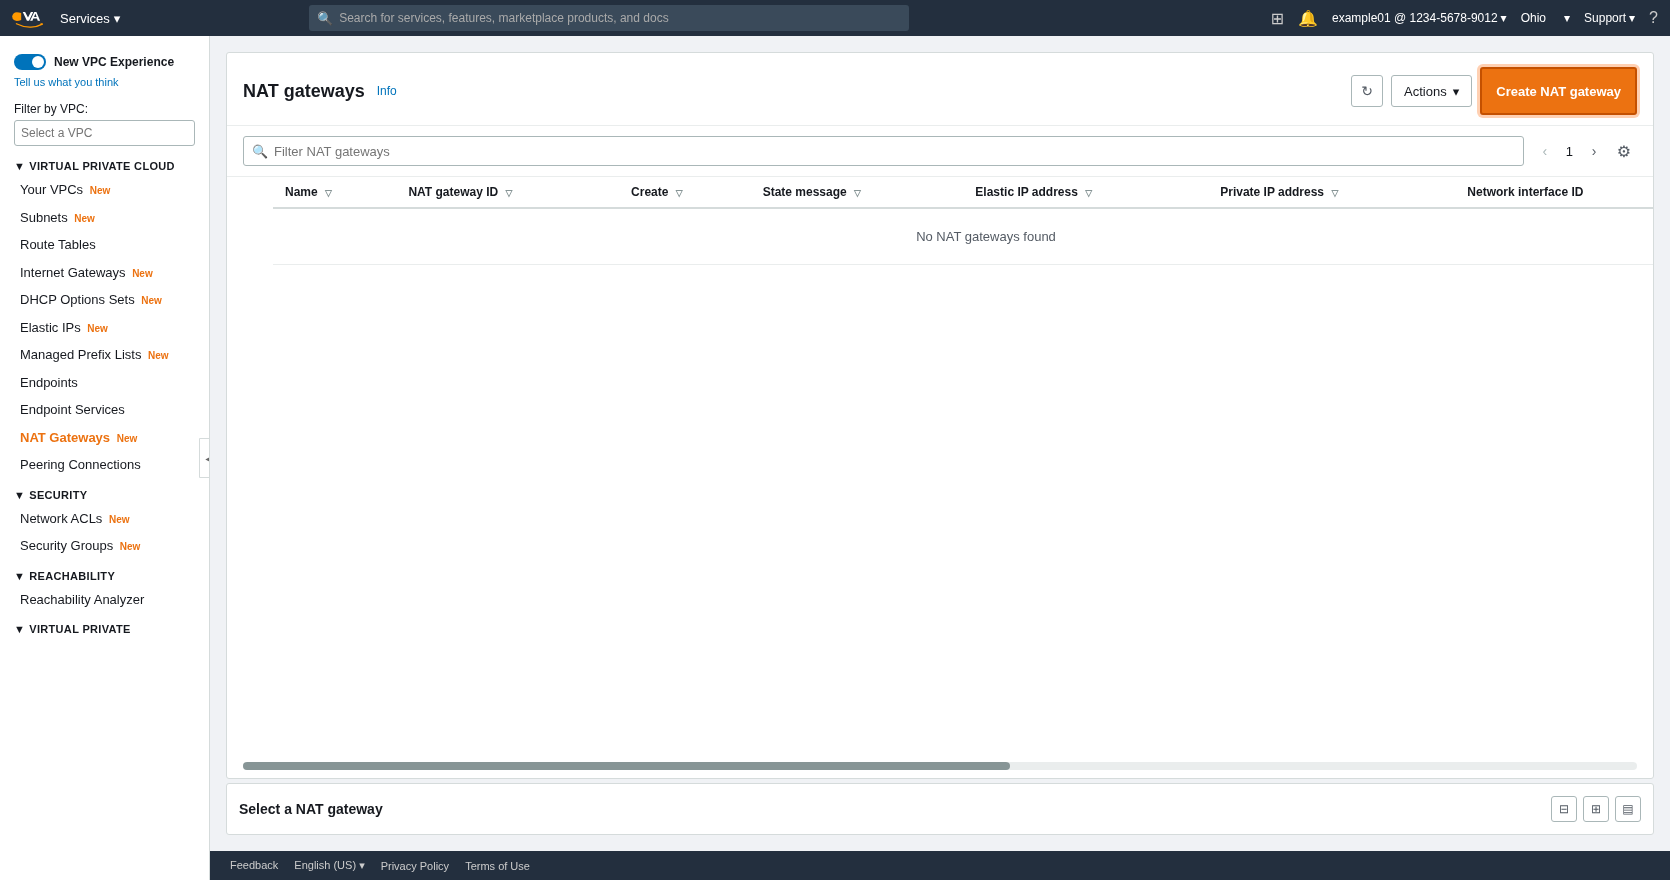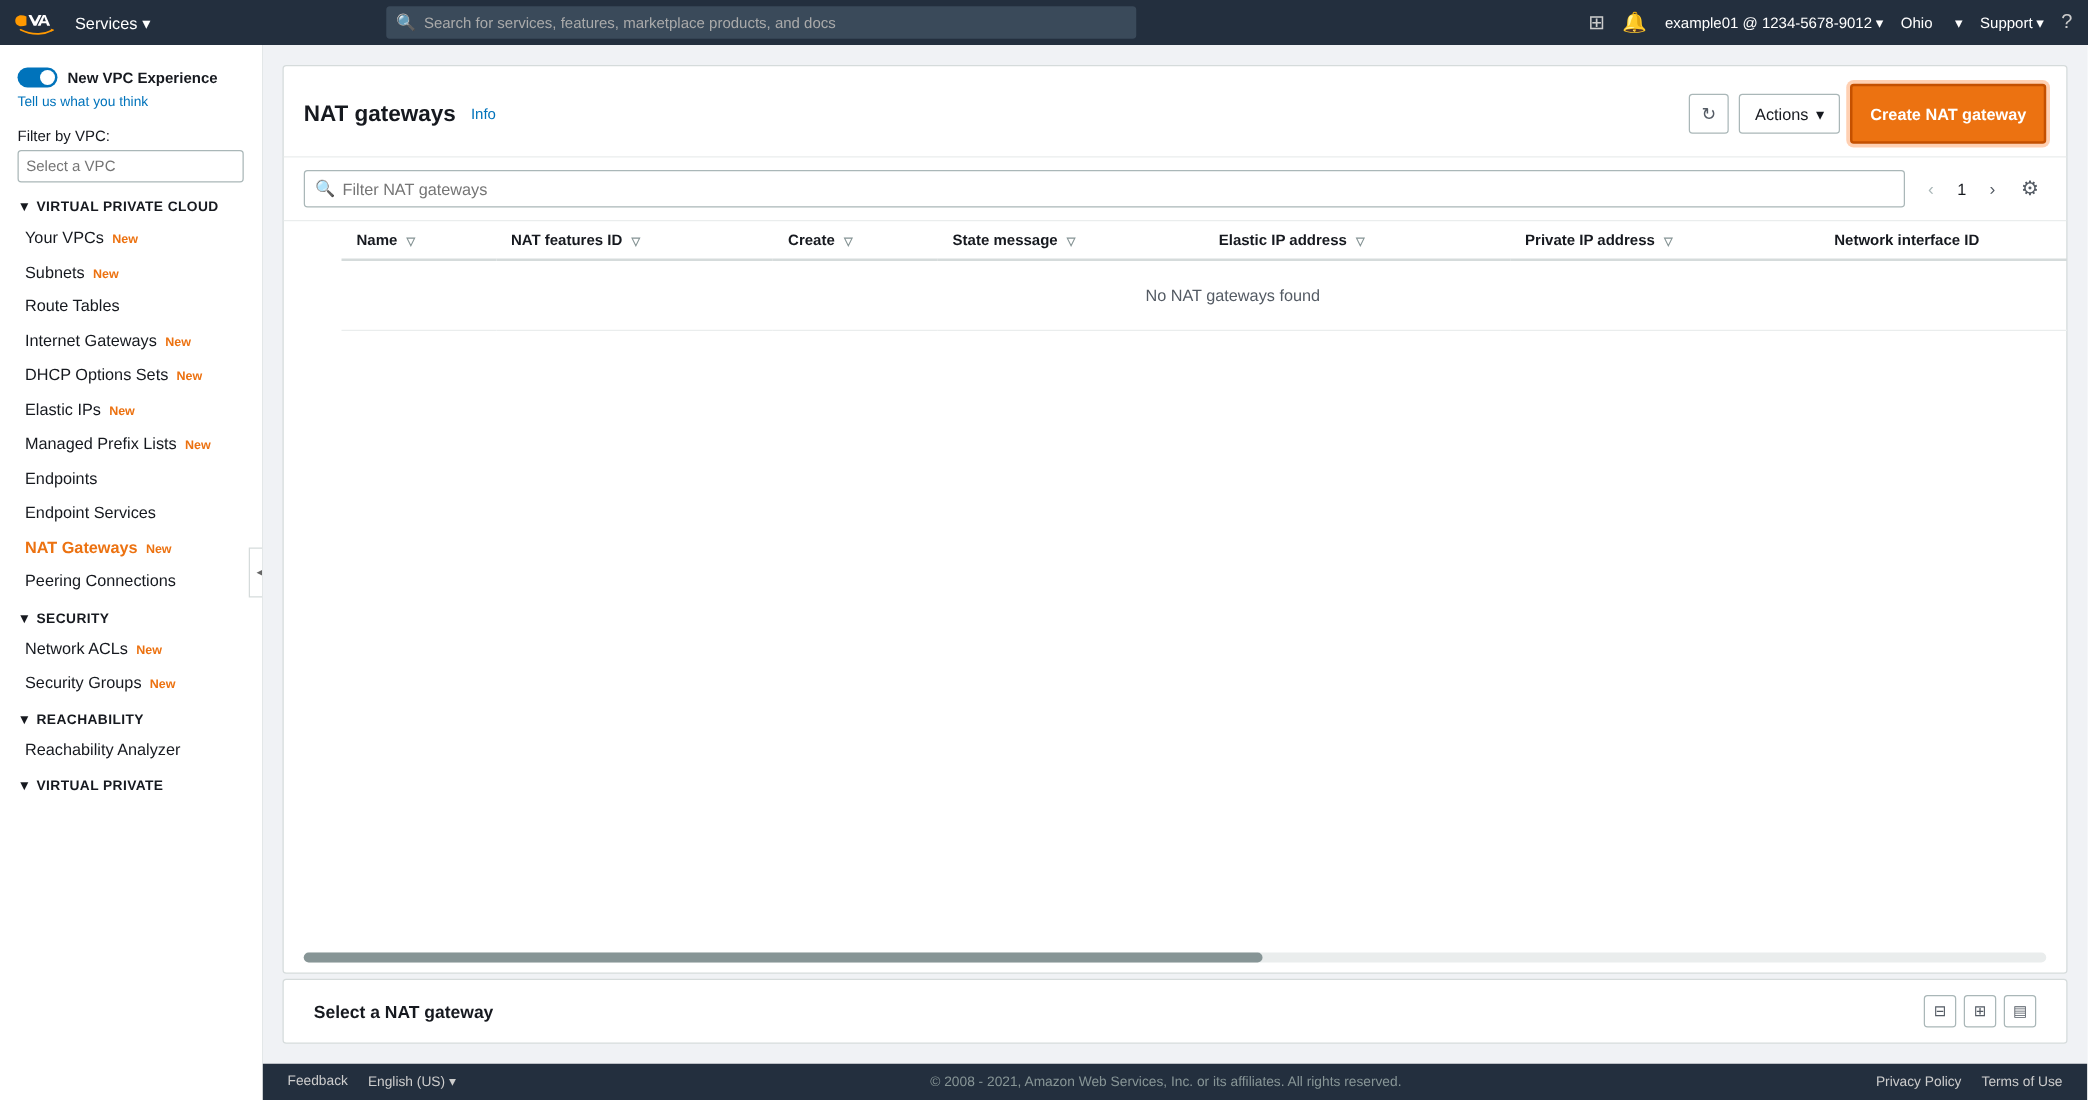--- a/index.html
+++ b/index.html
@@ -338,21 +338,21 @@
       background: #879596;
       border-radius: 4px;
     }
 
     
     .bottom-panel {
       background: #fff;
       border: 1px solid #d5dbdb;
       border-radius: 3px;
       margin-top: 4px;
-      padding: 12px 24px;
+      padding: 12px 12px;
       display: flex;
       align-items: center;
       justify-content: space-between;
     }
     .bottom-panel-title {
       font-size: 14px;
       font-weight: 600;
       color: #16191f;
     }
     .bottom-panel-icons {
@@ -548,21 +548,21 @@
 
         <div class="table-wrap">
           <table>
             <thead>
               <tr>
                 <th>
                   <span>Name</span>
                   <span class="sort-icon">▽</span>
                 </th>
                 <th>
-                  <span>NAT features ID</span>
+                  <span>NAT gateway ID</span>
                   <span class="sort-icon">▽</span>
                 </th>
                 <th>
                   <span>Create</span>
                   <span class="sort-icon">▽</span>
                 </th>
                 <th>
                   <span>State message</span>
                   <span class="sort-icon">▽</span>
                 </th>
@@ -605,22 +605,19 @@
     </div>
 
     <footer class="footer">
       <div class="footer-left">
         <span class="footer-link">Feedback</span>
         <span class="footer-link">
           <span>English (US)</span>
           <span> ▾</span>
         </span>
       </div>
-      <div class="footer-center">
-        <span>© 2008 - 2021, Amazon Web Services, Inc. or its affiliates. All rights reserved.</span>
-      </div>
       <div class="footer-right">
         <span class="footer-link">Privacy Policy</span>
         <span class="footer-link">Terms of Use</span>
       </div>
     </footer>
   </div>
 </div>
 
 </body></html>

